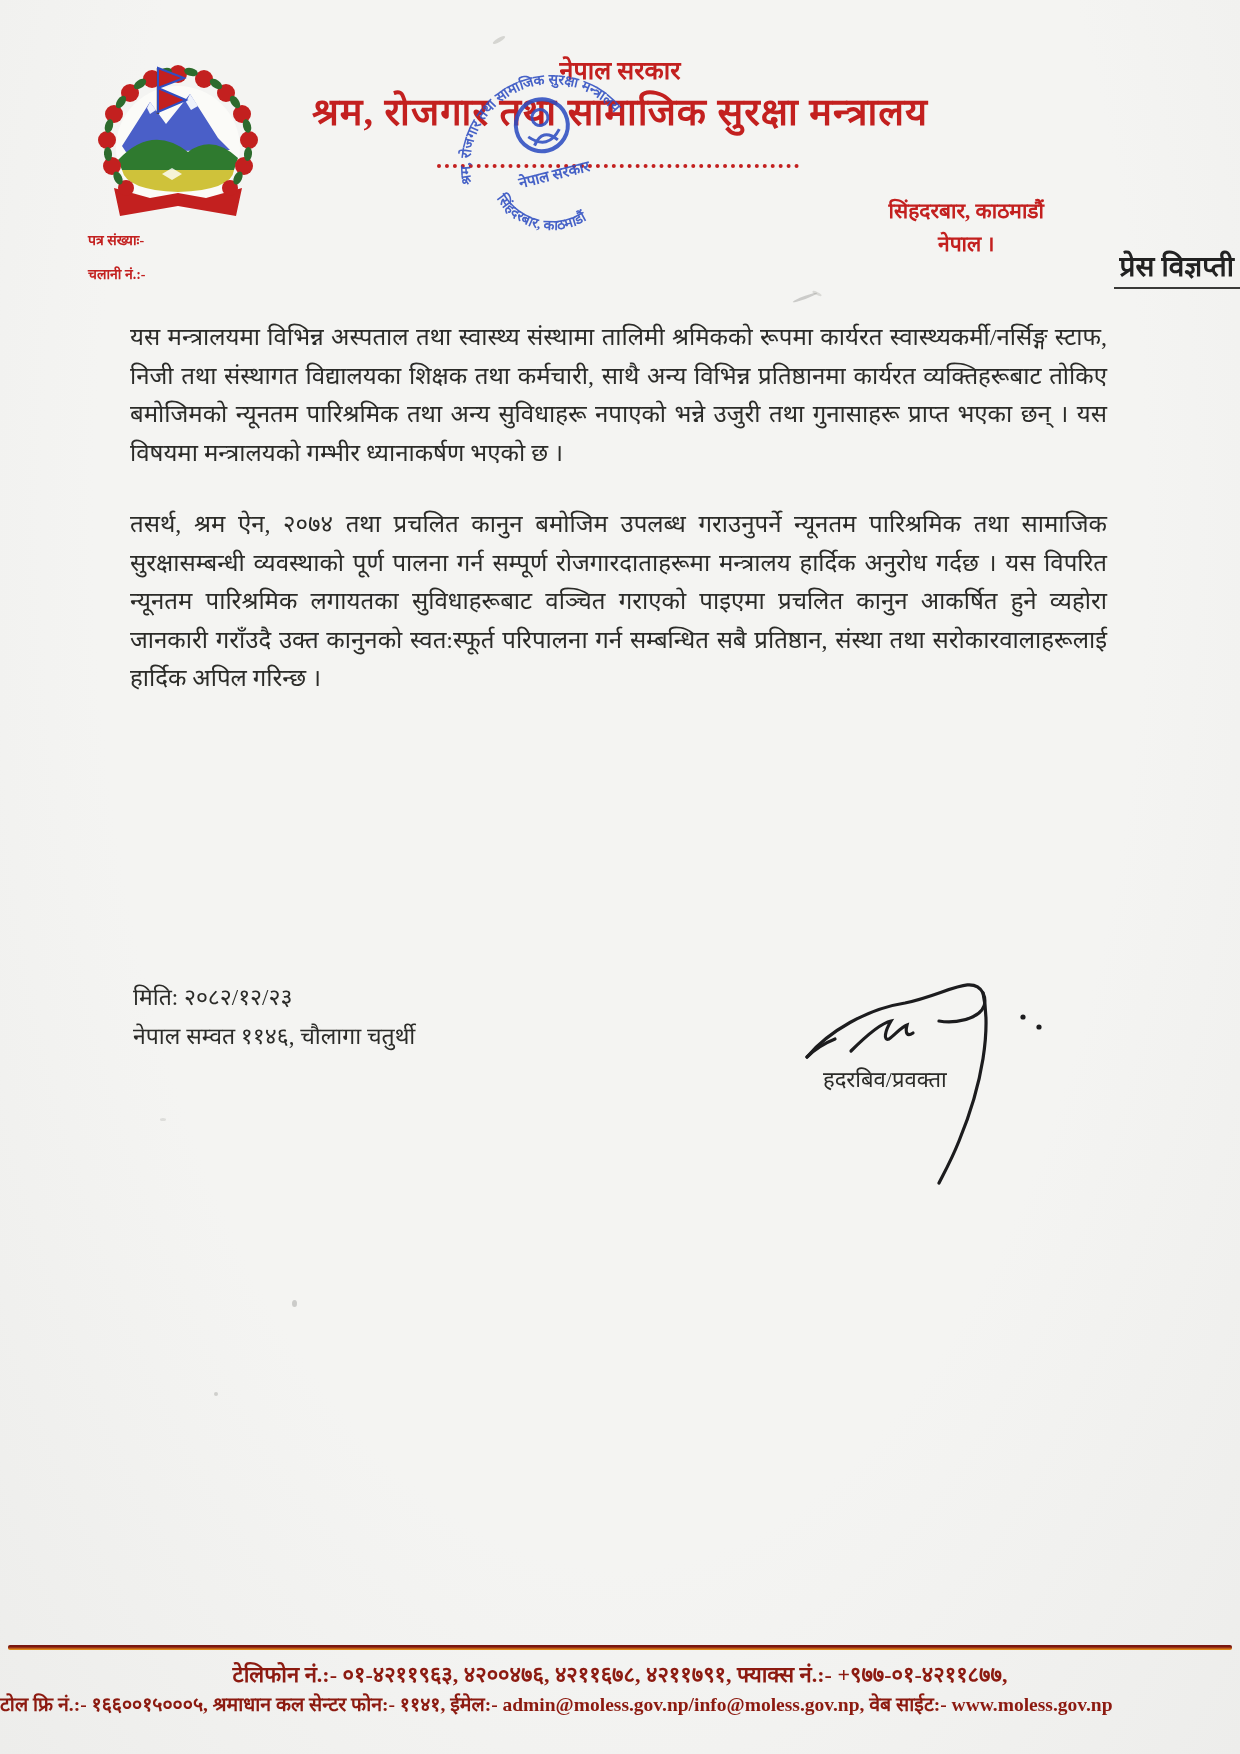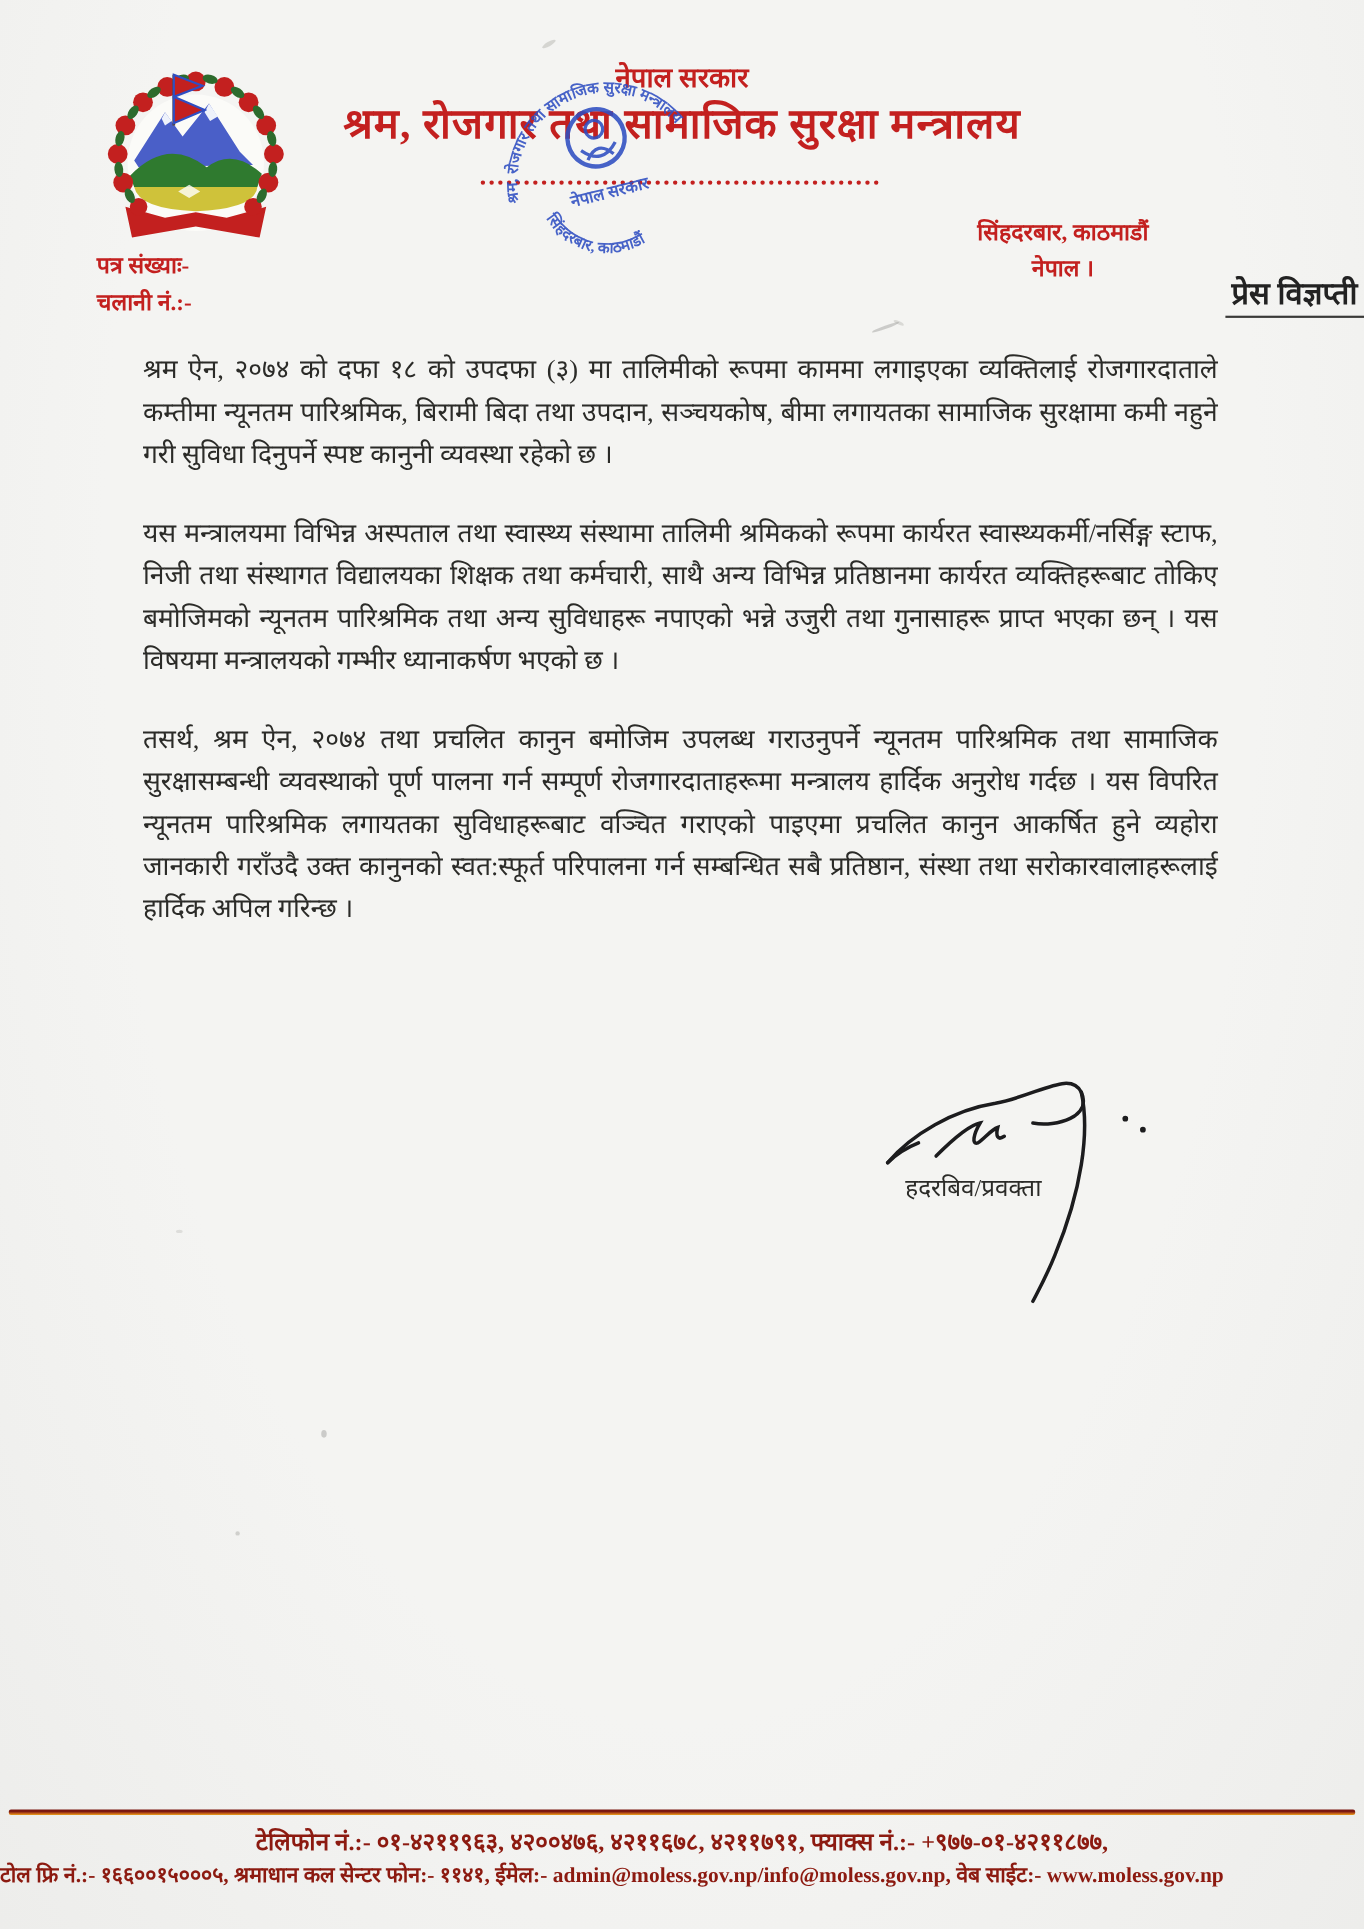--- a/index.html
+++ b/index.html
@@ -30,21 +30,21 @@
     border-top:4px dotted #c3201f;
   }
   .address-block{
     position:absolute;top:195px;right:196px;
     text-align:center;
     font-size:21px;font-weight:bold;color:#c3201f;
     line-height:33px;
   }
   .refs-block{
     position:absolute;top:224px;left:88px;
-    font-size:21px;font-weight:bold;color:#c3201f;
+    font-size:14px;font-weight:bold;color:#c3201f;
     line-height:34px;
   }
   
   .emblem{position:absolute;top:58px;left:92px;width:172px;height:182px;}
   
   .stamp{
     position:absolute;top:62px;left:448px;width:208px;height:208px;
     transform:rotate(-14deg);
     opacity:.88;
   }
@@ -202,25 +202,28 @@
   <div class="refs-block">
     <div>पत्र संख्याः-</div>
     <div>चलानी नं.:-</div>
   </div>
 
   <div class="doc-title">
     <span>प्रेस विज्ञप्ती</span>
   </div>
 
   <div class="body-text">
-    <p>श्रम ऐन, २०७४ को दफा १८ को उपदफा (३) मा तालिमीको रूपमा काममा लगाइएका व्यक्तिलाई रोजगारदाताले कम्तीमा न्यूनतम पारिश्रमिक, बिरामी बिदा तथा उपदान, सञ्चयकोष, बीमा लगायतका सामाजिक सुरक्षामा कमी नहुने गरी सुविधा दिनुपर्ने स्पष्ट कानुनी व्यवस्था रहेको छ ।</p>
     <p>यस मन्त्रालयमा विभिन्न अस्पताल तथा स्वास्थ्य संस्थामा तालिमी श्रमिकको रूपमा कार्यरत स्वास्थ्यकर्मी/नर्सिङ्ग स्टाफ, निजी तथा संस्थागत विद्यालयका शिक्षक तथा कर्मचारी, साथै अन्य विभिन्न प्रतिष्ठानमा कार्यरत व्यक्तिहरूबाट तोकिए बमोजिमको न्यूनतम पारिश्रमिक तथा अन्य सुविधाहरू नपाएको भन्ने उजुरी तथा गुनासाहरू प्राप्त भएका छन् ।  यस विषयमा मन्त्रालयको गम्भीर ध्यानाकर्षण भएको छ ।</p>
     <p>तसर्थ, श्रम ऐन, २०७४ तथा प्रचलित कानुन बमोजिम उपलब्ध गराउनुपर्ने न्यूनतम पारिश्रमिक तथा सामाजिक सुरक्षासम्बन्धी व्यवस्थाको पूर्ण पालना गर्न सम्पूर्ण रोजगारदाताहरूमा मन्त्रालय हार्दिक अनुरोध गर्दछ ।  यस विपरित न्यूनतम पारिश्रमिक लगायतका सुविधाहरूबाट वञ्चित गराएको पाइएमा प्रचलित कानुन आकर्षित हुने व्यहोरा जानकारी गराँउदै उक्त कानुनको स्वत:स्फूर्त परिपालना गर्न सम्बन्धित सबै प्रतिष्ठान, संस्था तथा सरोकारवालाहरूलाई हार्दिक अपिल गरिन्छ ।</p>
   </div>
 
+  <div class="dateline">
+    <div>मिति: २०८२/१२/२३</div>
+    <div>नेपाल सम्वत ११४६, चौलागा चतुर्थी</div>
+  </div>
 
   <div class="sig-block">
     <svg class="sig-svg" width="330" height="230" viewBox="0 0 330 230">
       <g stroke="#1c1c1e" stroke-width="3.2" fill="none" stroke-linecap="round">
         <path d="M52 92 C74 66 112 44 150 38 C190 30 218 8 228 28 C238 50 206 60 184 56"></path>
         <path d="M96 86 C112 70 126 58 136 56 C130 66 128 76 134 74 C140 70 146 62 152 60 C150 68 152 72 158 68"></path>
         <path d="M228 28 C236 64 228 118 204 176 C196 196 188 210 184 218"></path>
         <path d="M52 92 C60 84 70 78 80 74"></path>
       </g>
       <g fill="#1c1c1e">

